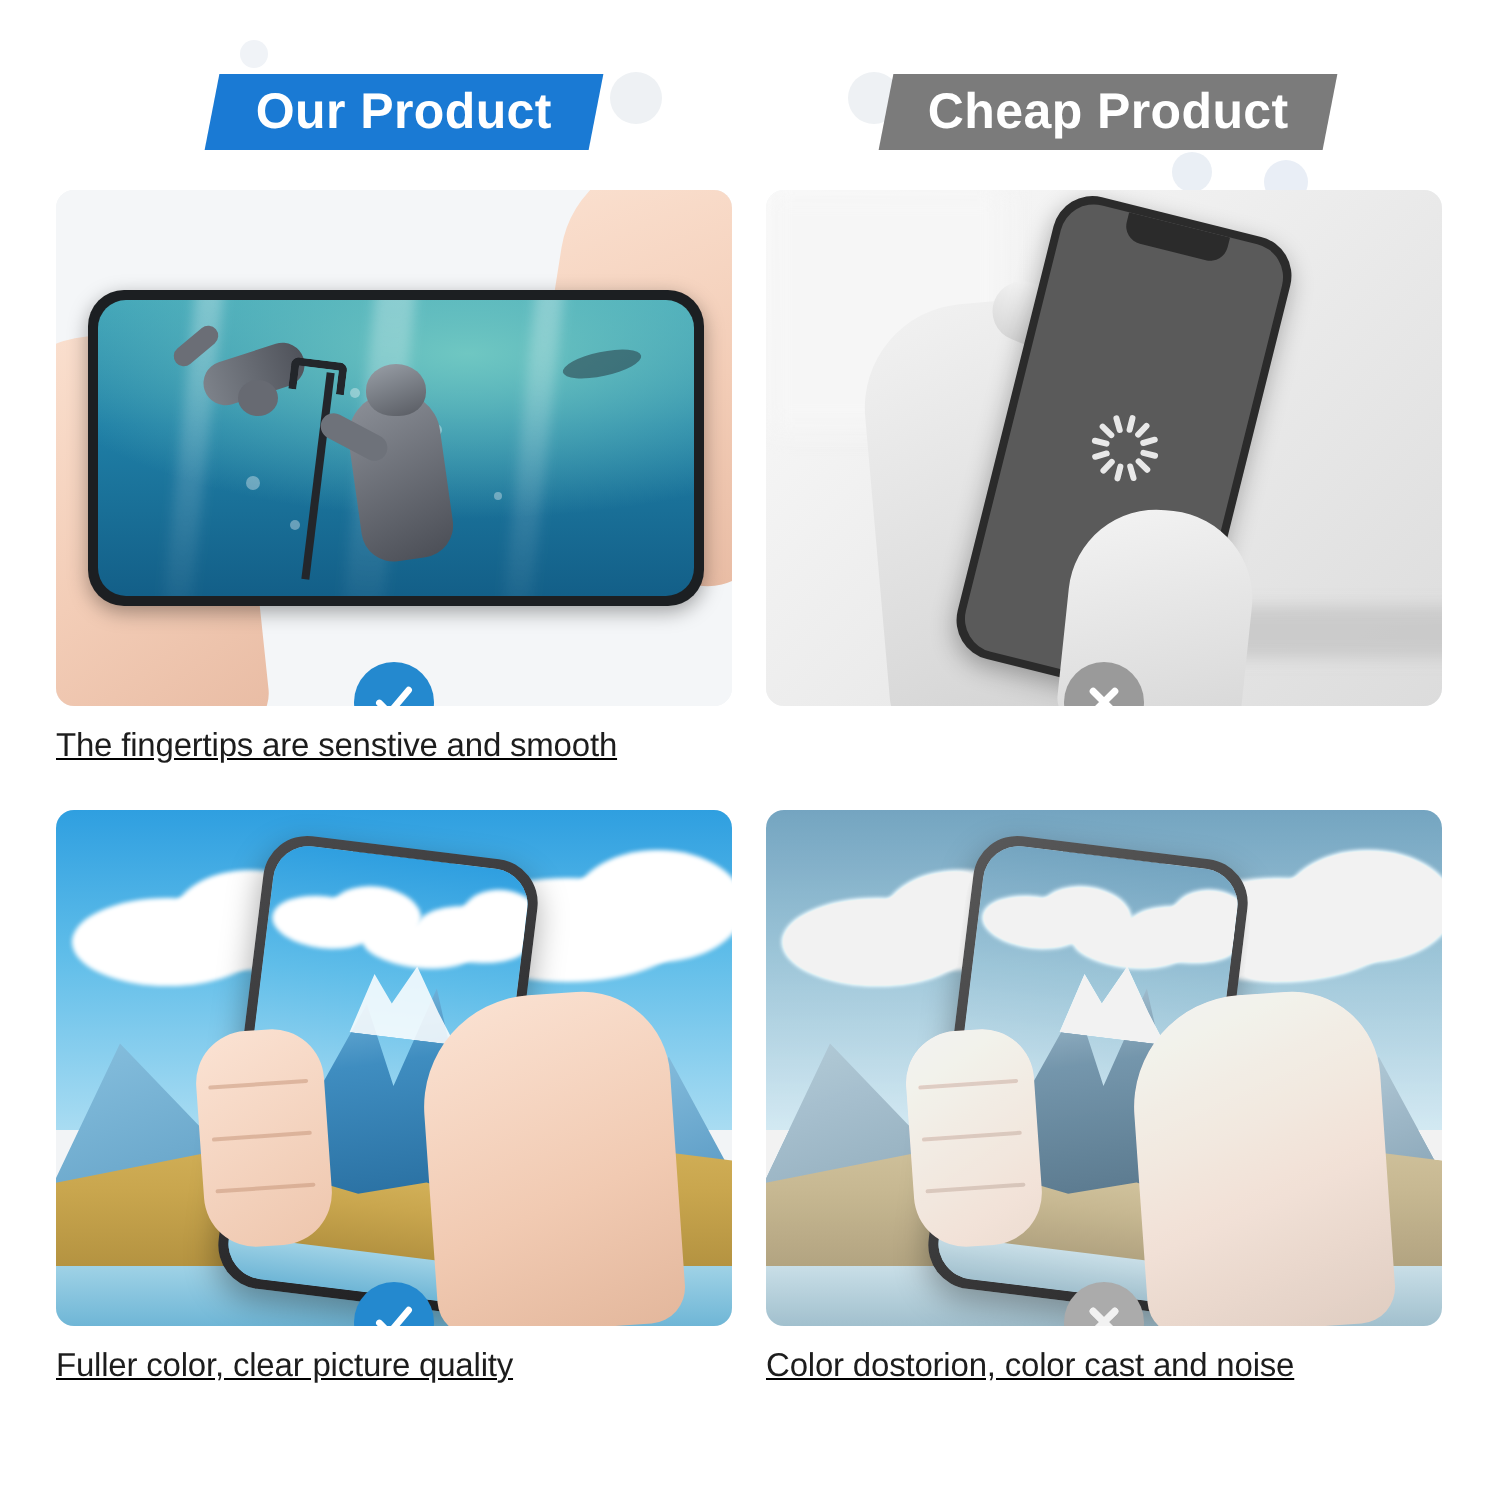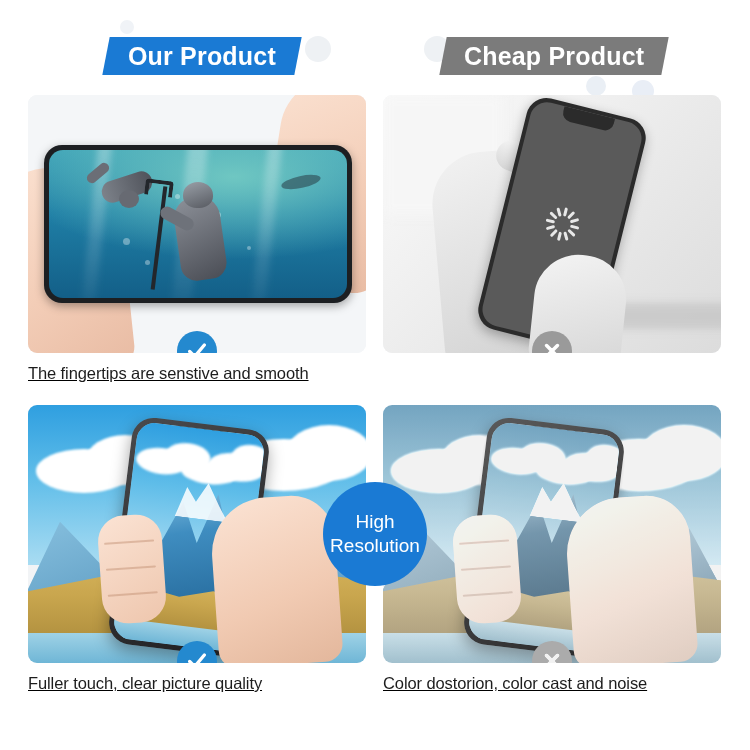--- a/index.html
+++ b/index.html
@@ -570,21 +570,21 @@
             <span class="finger-line" style="top:52px"></span>
             <span class="finger-line" style="top:78px"></span>
           </div>
 
           <div class="mark good">
             <svg width="22" height="22" viewBox="0 0 24 24">
               <path d="M4 12.5 L9.5 18 L20 5.5" fill="none" stroke="#ffffff" stroke-width="3.6" stroke-linecap="round" stroke-linejoin="round"></path>
             </svg>
           </div>
         </div>
-        <div class="caption">Fuller touch, clear picture quality</div>
+        <div class="caption">Fuller color, clear picture quality</div>
       </div>
 
       <div class="cell">
         <div class="panel washed">
           <div class="ph-mtn">
             <span class="sky"></span>
             <span class="cloud cl1"></span>
             <span class="cloud cl2"></span>
             <span class="cloud cl5"></span>
             <span class="cloud cl3"></span>
@@ -626,20 +626,16 @@
 
           <div class="mark bad">
             <svg width="20" height="20" viewBox="0 0 24 24">
               <path d="M5.5 5.5 L18.5 18.5 M18.5 5.5 L5.5 18.5" fill="none" stroke="#ffffff" stroke-width="4.2" stroke-linecap="round"></path>
             </svg>
           </div>
         </div>
         <div class="caption">Color dostorion, color cast and noise</div>
       </div>
 
-      <div class="center-badge" style="top:129px">
-        <span>High</span>
-        <span>Resolution</span>
-      </div>
     </div>
 
   </div>
 </div>
 
 </body></html>

